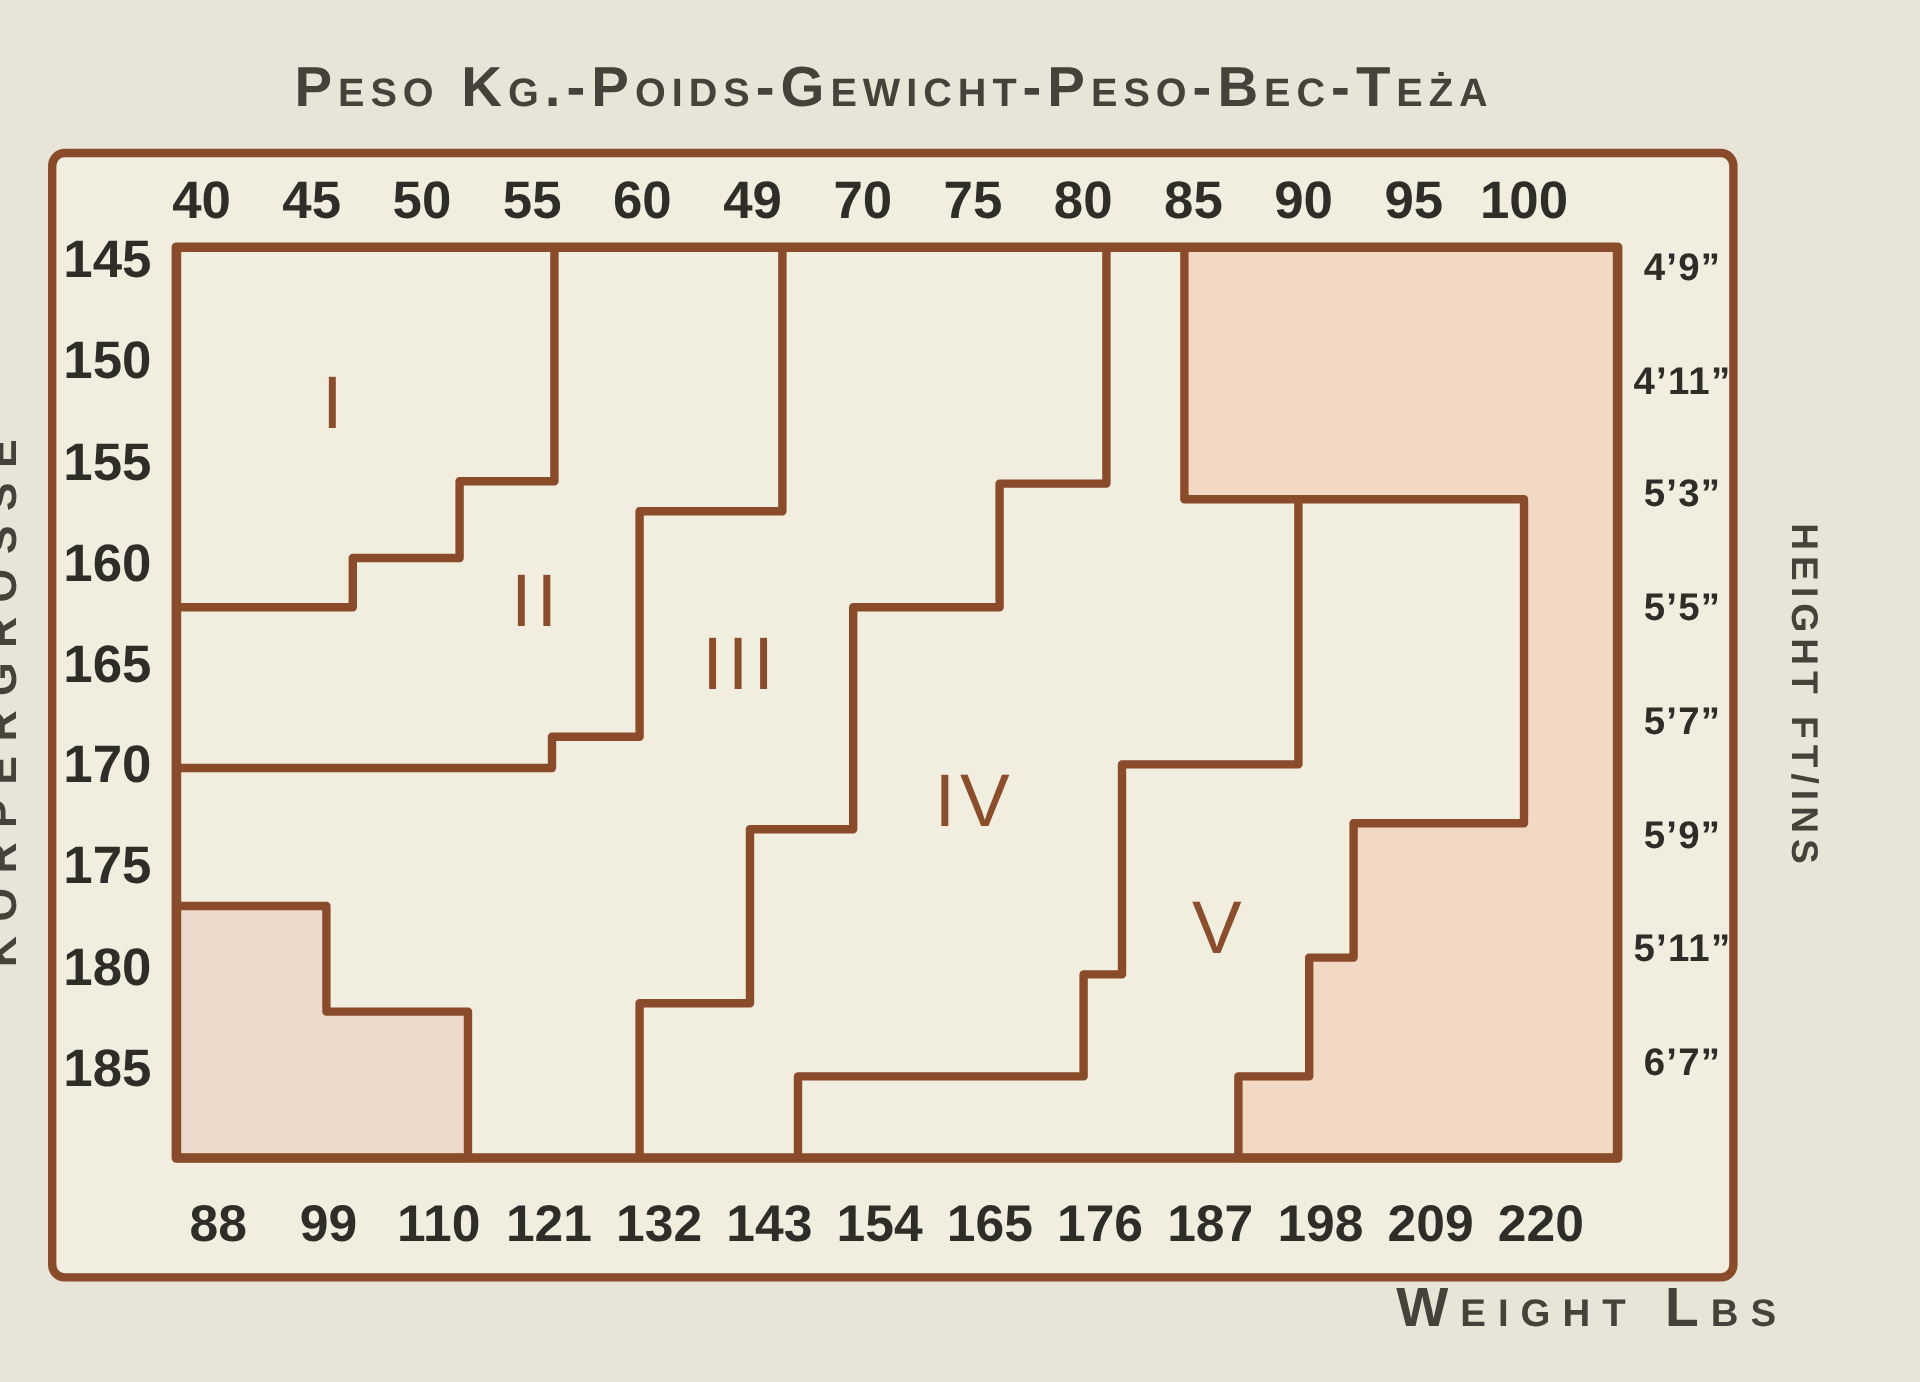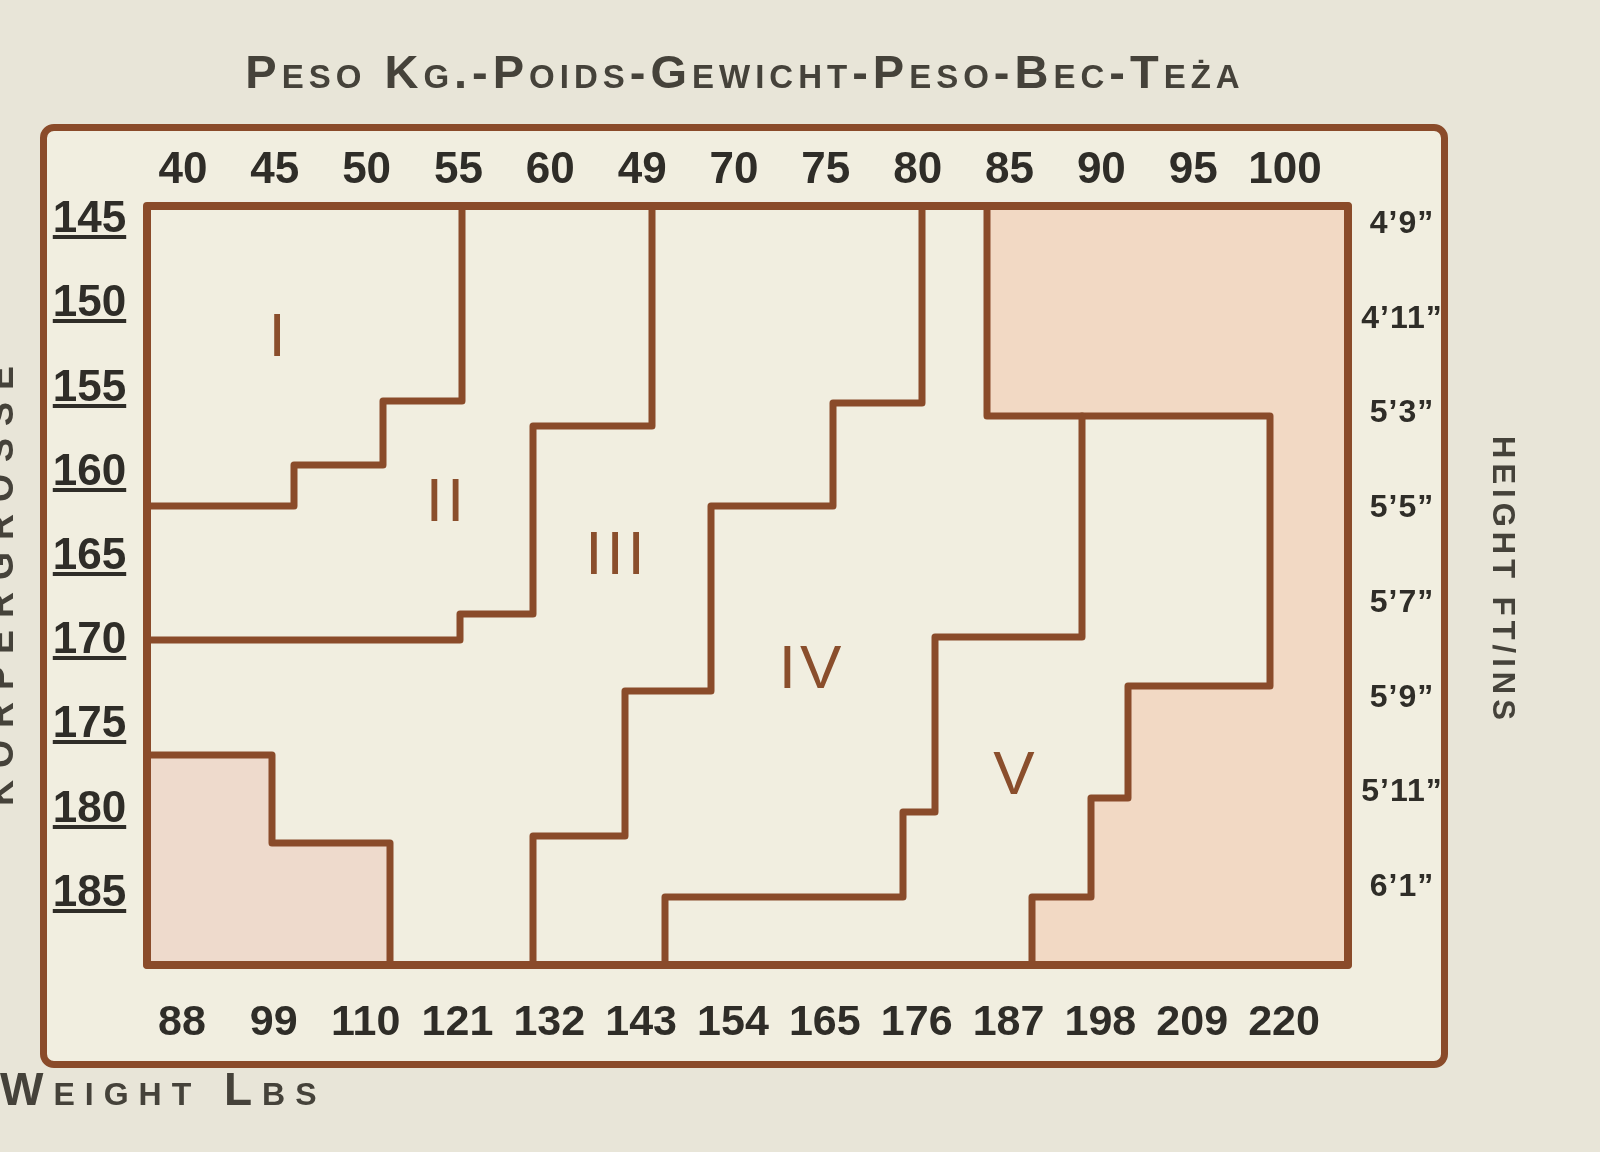--- a/index.html
+++ b/index.html
@@ -25,39 +25,39 @@
   .outer-frame{
     position:absolute;left:40px;top:124px;width:1408px;height:944px;
     border:7px solid var(--line);border-radius:14px;background:var(--chart-bg);
   }
 
   #chart-svg{position:absolute;left:0;top:0;width:1600px;height:1152px;pointer-events:none;}
 
   .axis{position:absolute;color:var(--ink);font-weight:600;}
   .axis span{display:flex;align-items:center;justify-content:center;flex:1;}
 
-  .kg-row{left:137px;top:142px;width:1194px;height:52px;display:flex;font-size:44px;}
+  .kg-row{left:122px;top:142px;width:1194px;height:52px;display:flex;font-size:44px;}
   .lbs-row{left:136px;top:994px;width:1194px;height:52px;display:flex;font-size:43px;}
 
-  .cm-col{left:42px;top:175px;width:95px;height:758px;display:flex;flex-direction:column;font-size:44px;text-decoration:underline;}
+  .cm-col{left:42px;top:175px;width:95px;height:758px;display:flex;flex-direction:column;font-size:44px;}
   .ftin-col{left:1352px;top:175px;width:100px;height:758px;display:flex;flex-direction:column;font-size:32px;letter-spacing:1px;font-weight:600;}
 
   .right-title{
     position:absolute;left:1468px;top:130px;width:70px;height:900px;
     writing-mode:vertical-rl;display:flex;align-items:center;justify-content:center;
     font-size:31px;font-weight:600;letter-spacing:5px;color:var(--ink-soft);
   }
   .left-title{
     position:absolute;left:-22px;top:60px;width:46px;height:1040px;
     writing-mode:vertical-rl;transform:rotate(180deg);
     display:flex;align-items:center;justify-content:center;
     font-size:36px;font-weight:600;letter-spacing:12px;color:var(--ink-soft);
   }
   .bottom-title{
-    position:absolute;left:0;top:1062px;width:1490px;text-align:left;
+    position:absolute;left:0;top:1062px;width:1490px;text-align:right;
     font-variant:small-caps;font-size:46px;font-weight:600;letter-spacing:10px;
     color:var(--ink-soft);
   }
 </style>
 </head>
 <body>
 
 <div class="page">
 
   <div class="title">Peso Kg.-Poids-Gewicht-Peso-Bec-Teża</div>
@@ -125,21 +125,21 @@
     </div>
 
   <div class="axis ftin-col">
       <span>4’9”</span>
       <span>4’11”</span>
       <span>5’3”</span>
       <span>5’5”</span>
       <span>5’7”</span>
       <span>5’9”</span>
       <span>5’11”</span>
-      <span>6’1”</span>
+      <span>6’7”</span>
     </div>
 
   <div class="right-title">HEIGHT FT/INS</div>
 
   <div class="left-title">KÖRPERGRÖSSE</div>
 
   <div class="bottom-title">Weight Lbs</div>
 
 </div>
 

